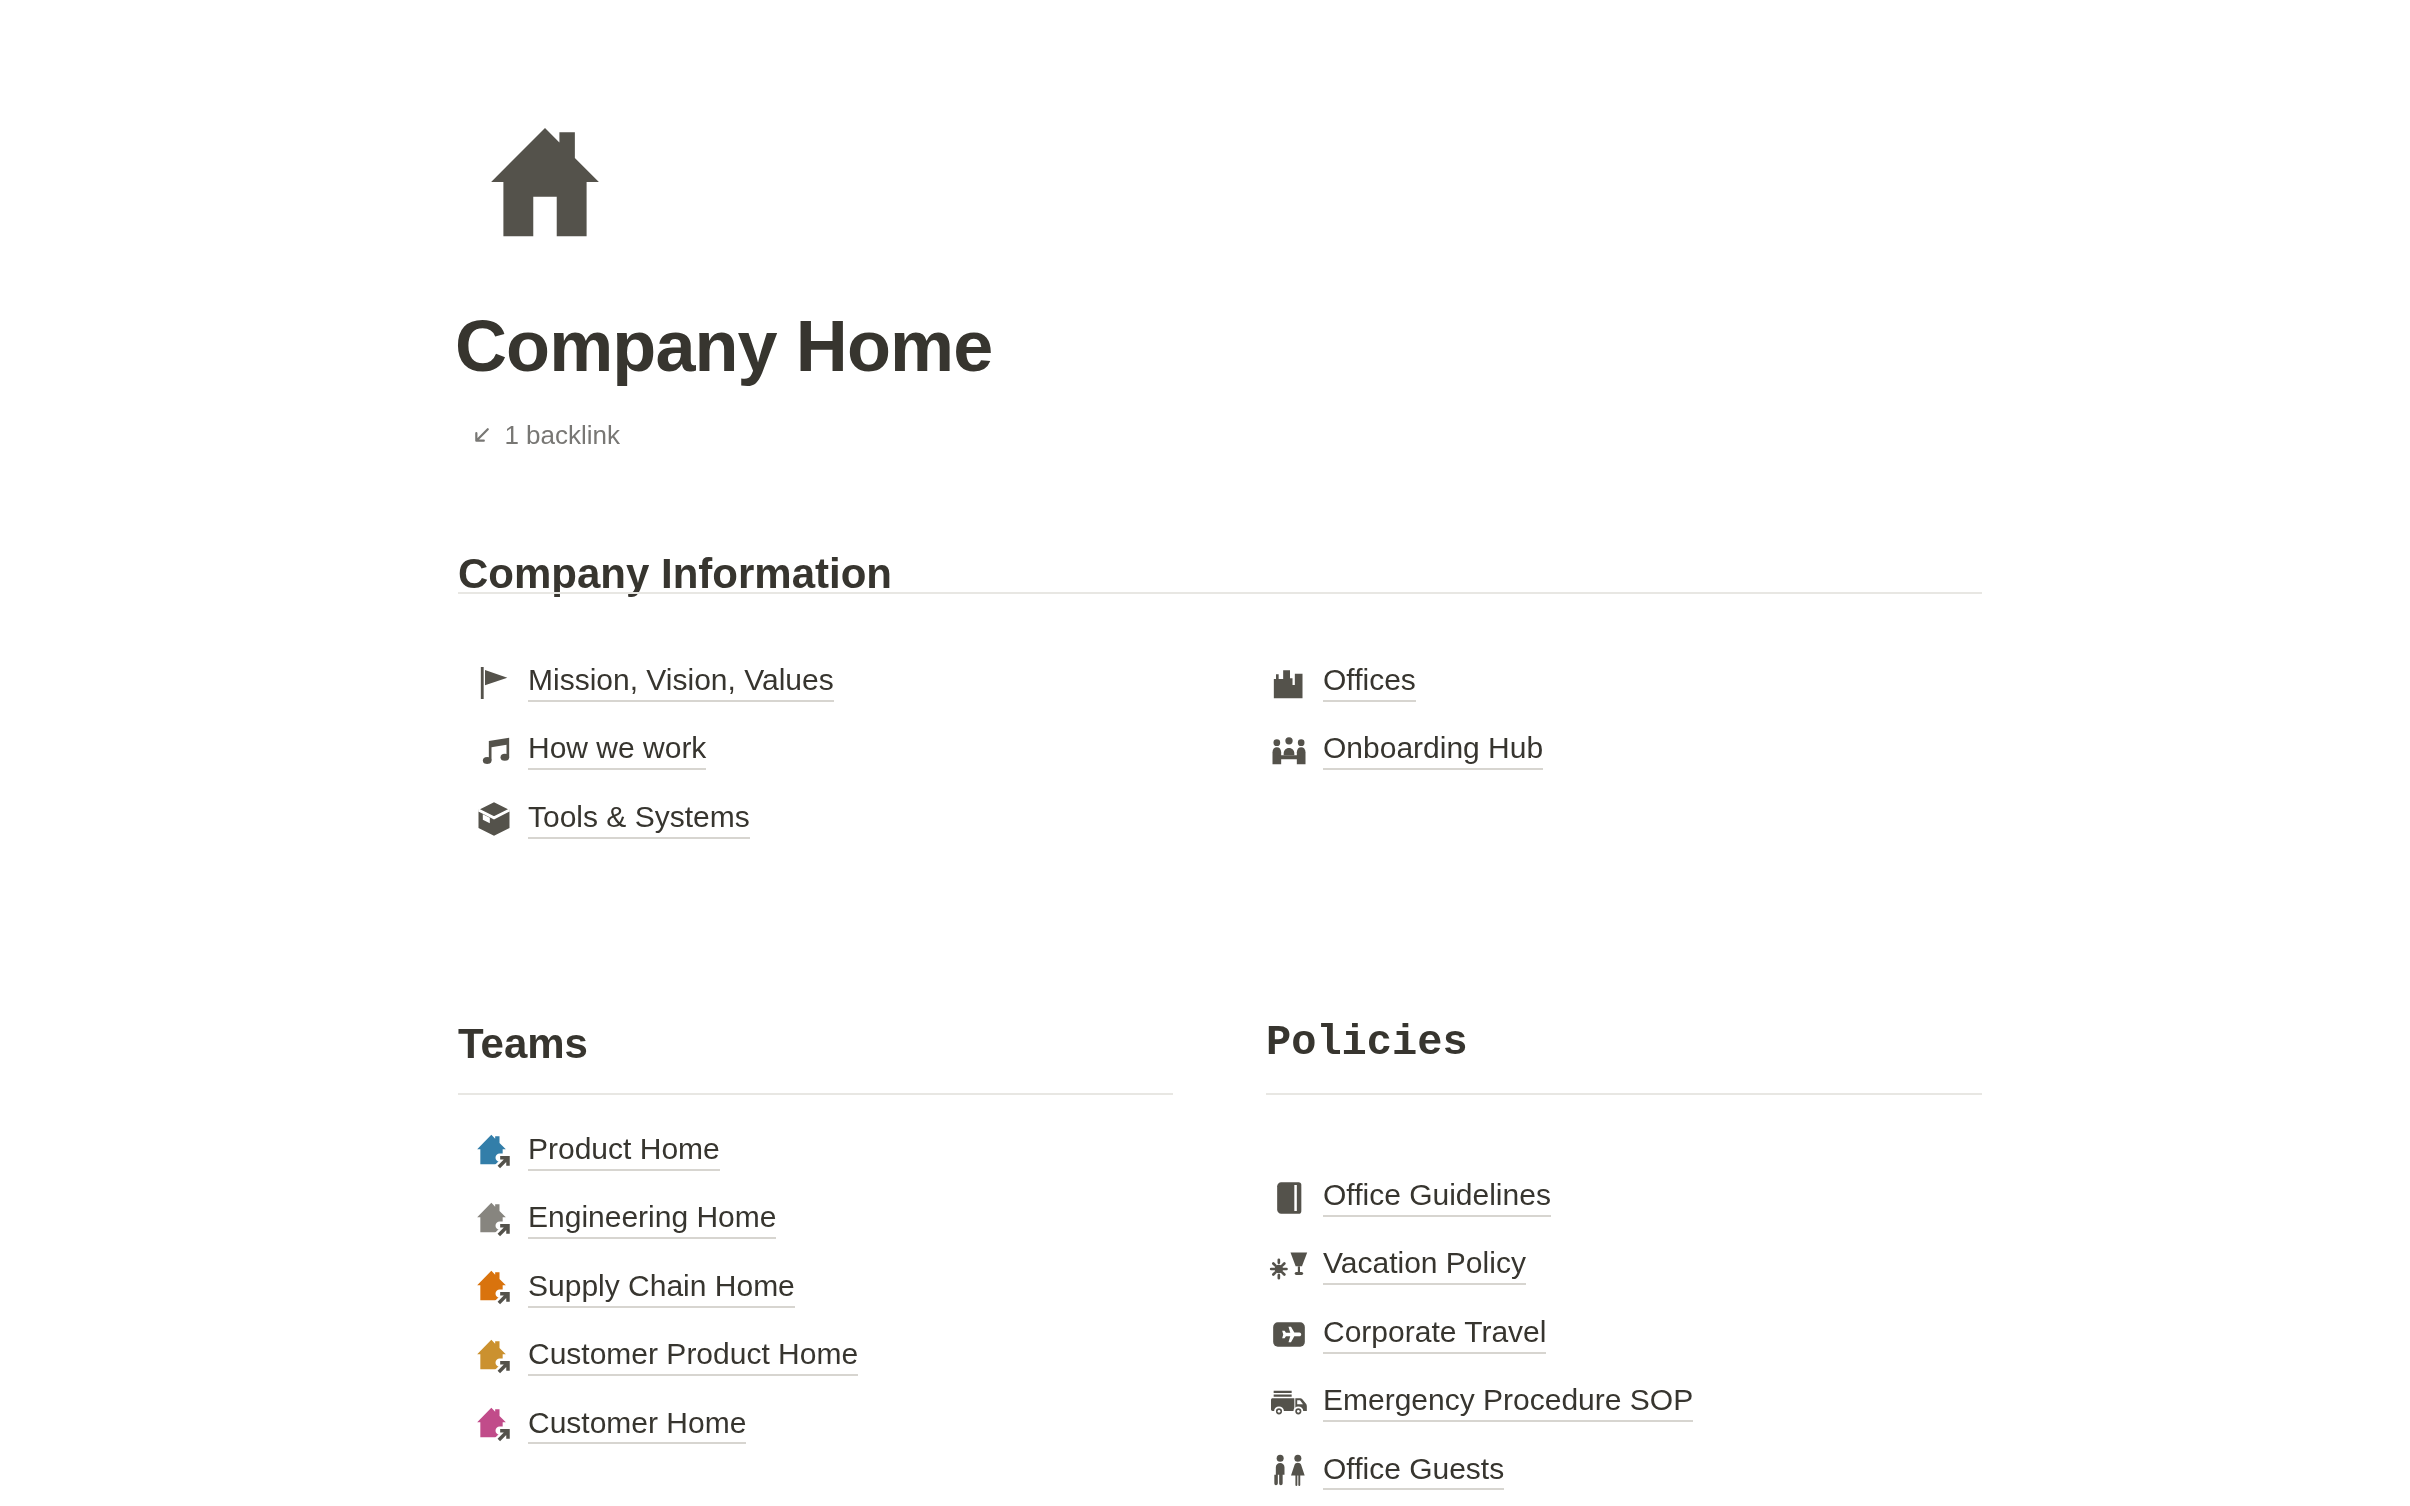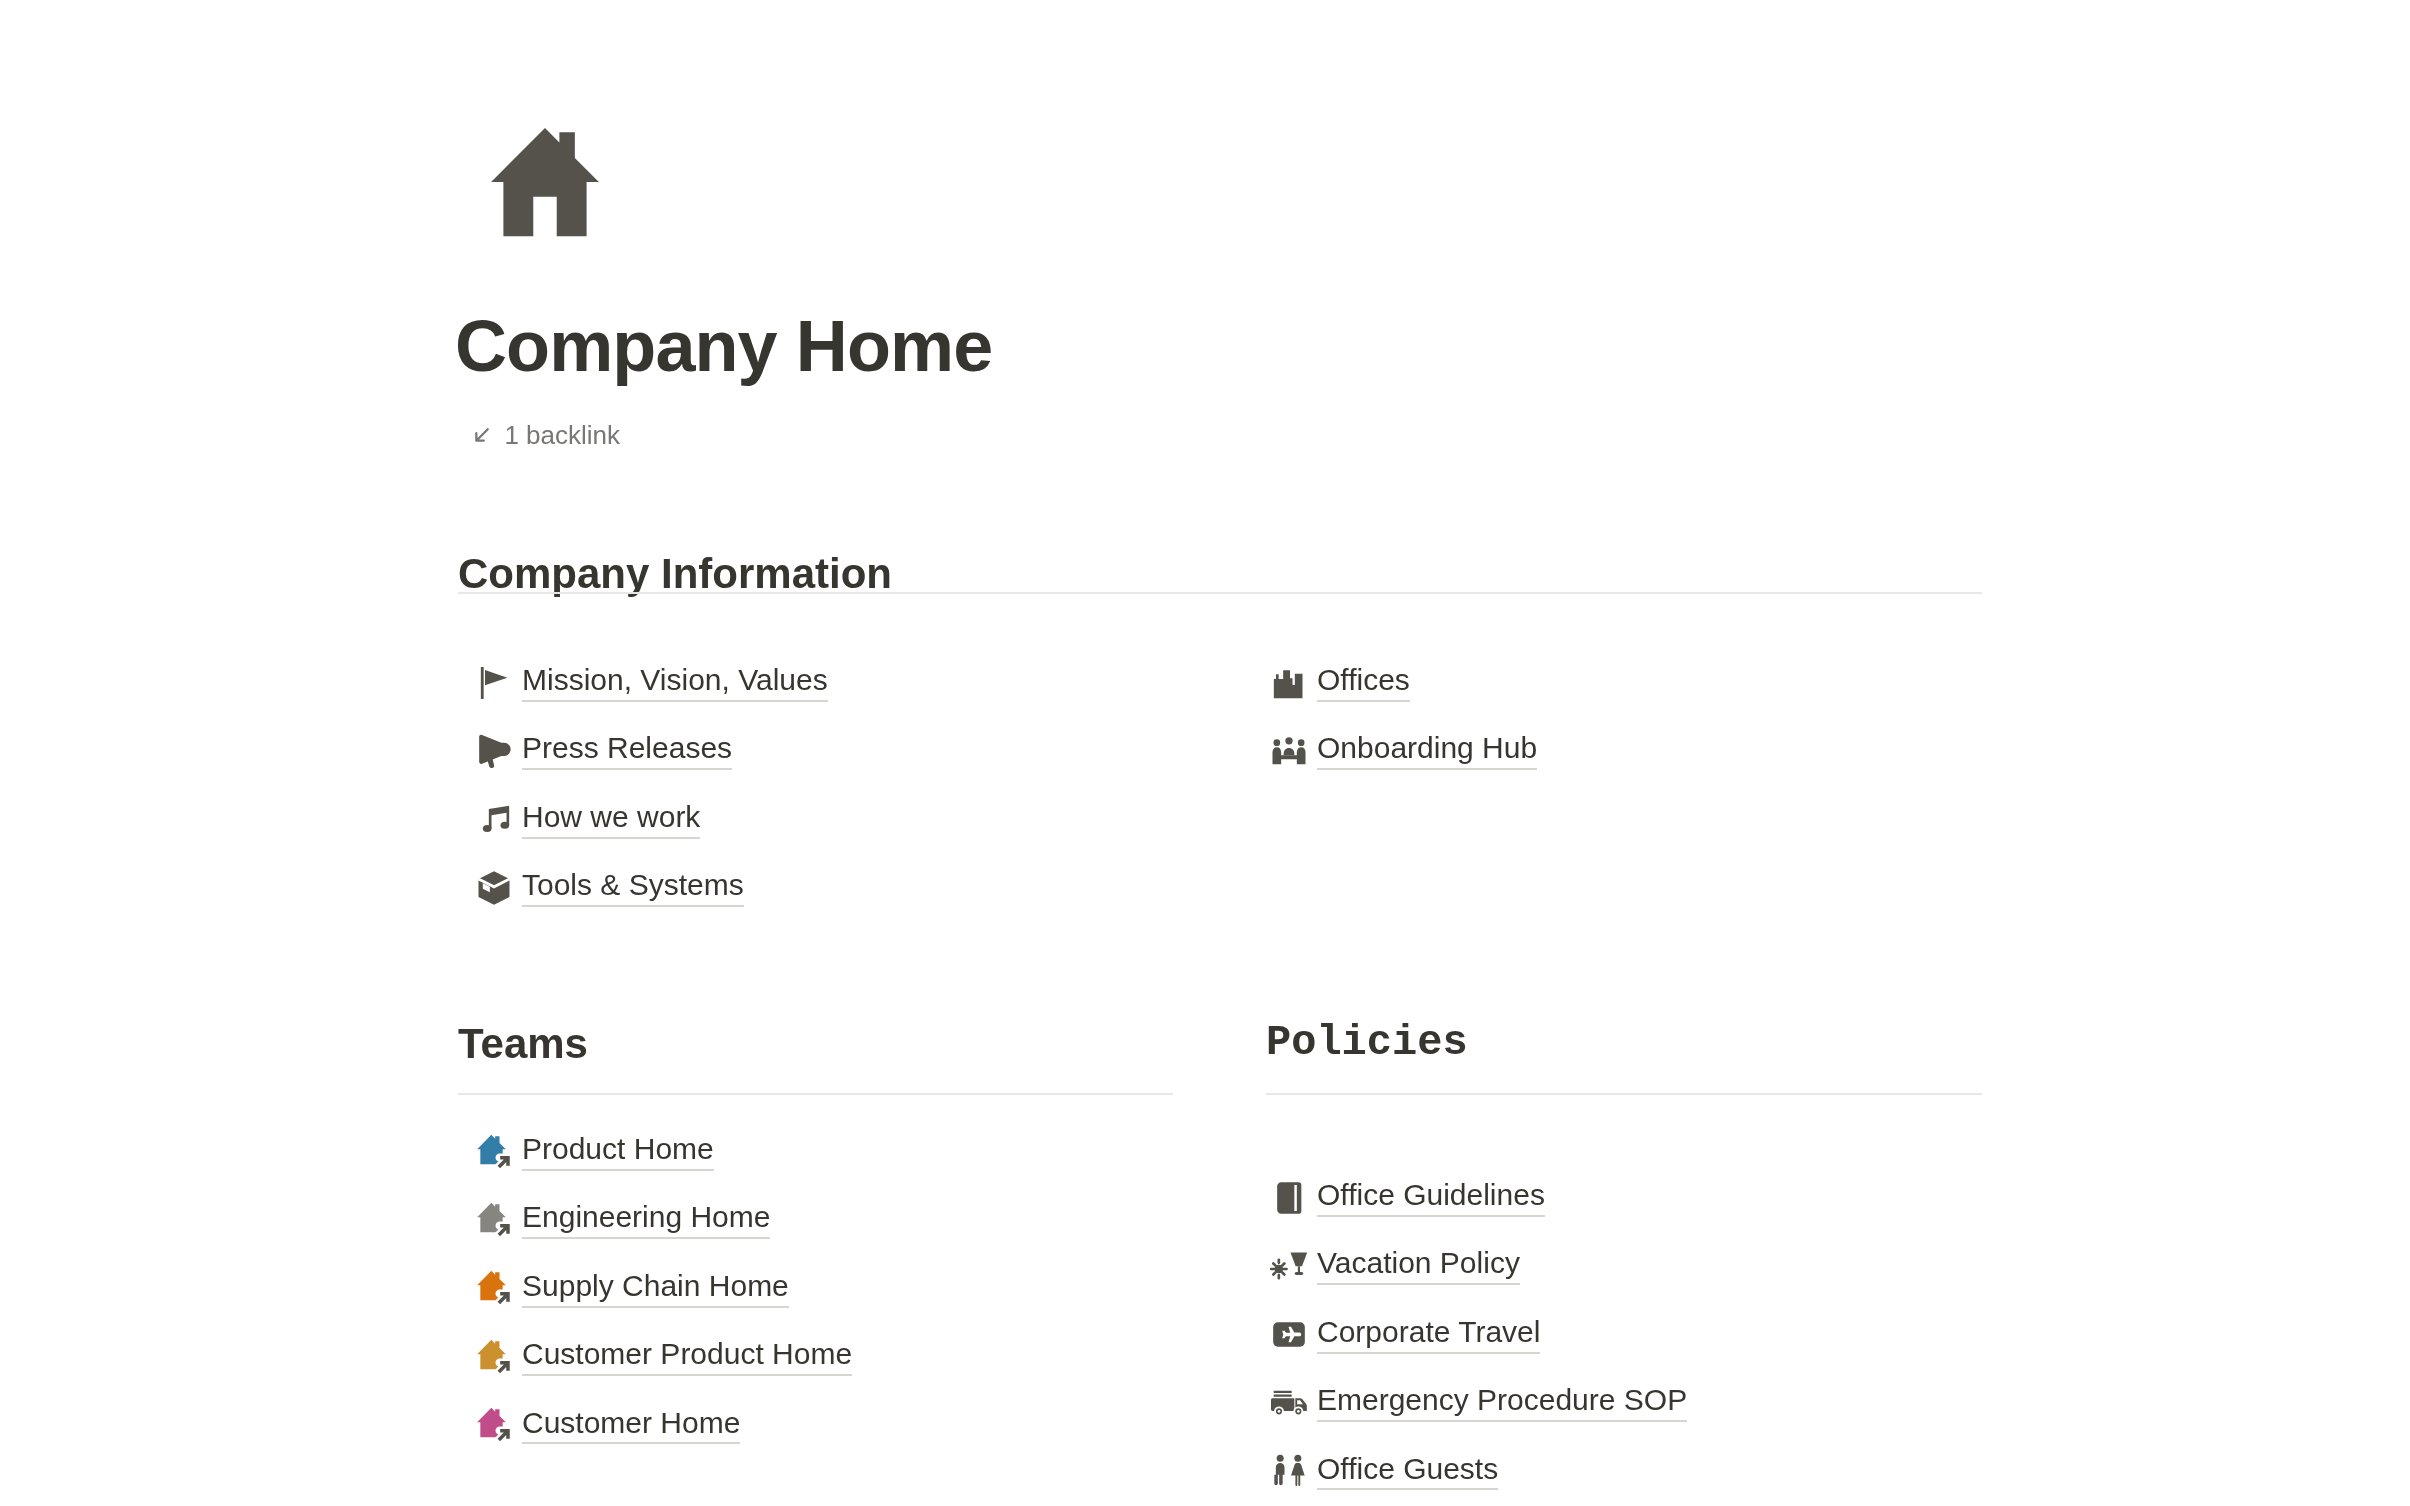--- a/index.html
+++ b/index.html
@@ -25,21 +25,21 @@
   #policies-heading{left:1266px;top:1019px;font-family:Liberation Mono, monospace;}
   .divider{height:1.9px;background:var(--divider);}
   #ci-divider{left:458px;top:592px;width:1524px;}
   #teams-divider{left:458px;top:1093px;width:715px;}
   #policies-divider{left:1266px;top:1093px;width:716px;}
   .list{display:flex;flex-direction:column;gap:25.4px;list-style:none;margin:0;padding:0;}
   #ci-left-list{left:474px;top:661px;}
   #ci-right-list{left:1269px;top:661px;}
   #teams-list{left:474px;top:1130px;}
   #policies-list{left:1269px;top:1176px;}
-  .row{display:flex;align-items:center;gap:8px;height:43px;cursor:pointer;}
+  .row{display:flex;align-items:center;gap:14px;height:43px;cursor:pointer;}
   .glyph{width:40px;height:40px;flex:none;color:var(--icon-dark);}
   .glyph svg{width:100%;height:100%;display:block;}
   .link{
     font-size:30px;line-height:34px;color:var(--text-primary);text-decoration:none;
     border-bottom:2.4px solid var(--underline);padding-bottom:2.8px;white-space:nowrap;
   }
   .arrow-dark{stroke:var(--icon-dark);}
   .arrow-halo{stroke:#ffffff;}
 </style>
 </head>
@@ -71,29 +71,20 @@
         <svg viewBox="0 0 24 24">
             <path fill="currentColor" d="M4.1 2.4h1.7v19.2H4.1z"></path>
             <path fill="currentColor" d="M6.6 4.2 20 8.8 6.6 13.4Z"></path>
           </svg>
       </span>
       <a class="link">Mission, Vision, Values</a>
     </li>
     <li class="row">
       <span class="glyph">
         <svg viewBox="0 0 24 24">
-            <path fill="currentColor" d="M3.1 3.5c0-.9.9-1.5 1.7-1.1l11.6 4.6h1.6c2.2 0 4 1.8 4 4s-1.8 4-4 4h-1.6L4.8 19.6c-.8.4-1.7-.2-1.7-1.1Z"></path>
-            <path fill="currentColor" d="M7.6 15.6l1.5 5.6c.3.8 1.1 1.2 1.9 1 .8-.3 1.3-1.1 1-1.9l-1.4-5.6Z"></path>
-          </svg>
-      </span>
-      <a class="link">Press Releases</a>
-    </li>
-    <li class="row">
-      <span class="glyph">
-        <svg viewBox="0 0 24 24">
             <ellipse cx="7.9" cy="17.7" rx="2.6" ry="2.1" fill="currentColor"></ellipse>
             <ellipse cx="18.5" cy="15.7" rx="2.6" ry="2.1" fill="currentColor"></ellipse>
             <path fill="currentColor" d="M8.9 17.7V6L21.1 4v11.7h-1.6V8.2L10.5 9.7v8Z"></path>
           </svg>
       </span>
       <a class="link">How we work</a>
     </li>
     <li class="row">
       <span class="glyph">
         <svg viewBox="0 0 24 24">

